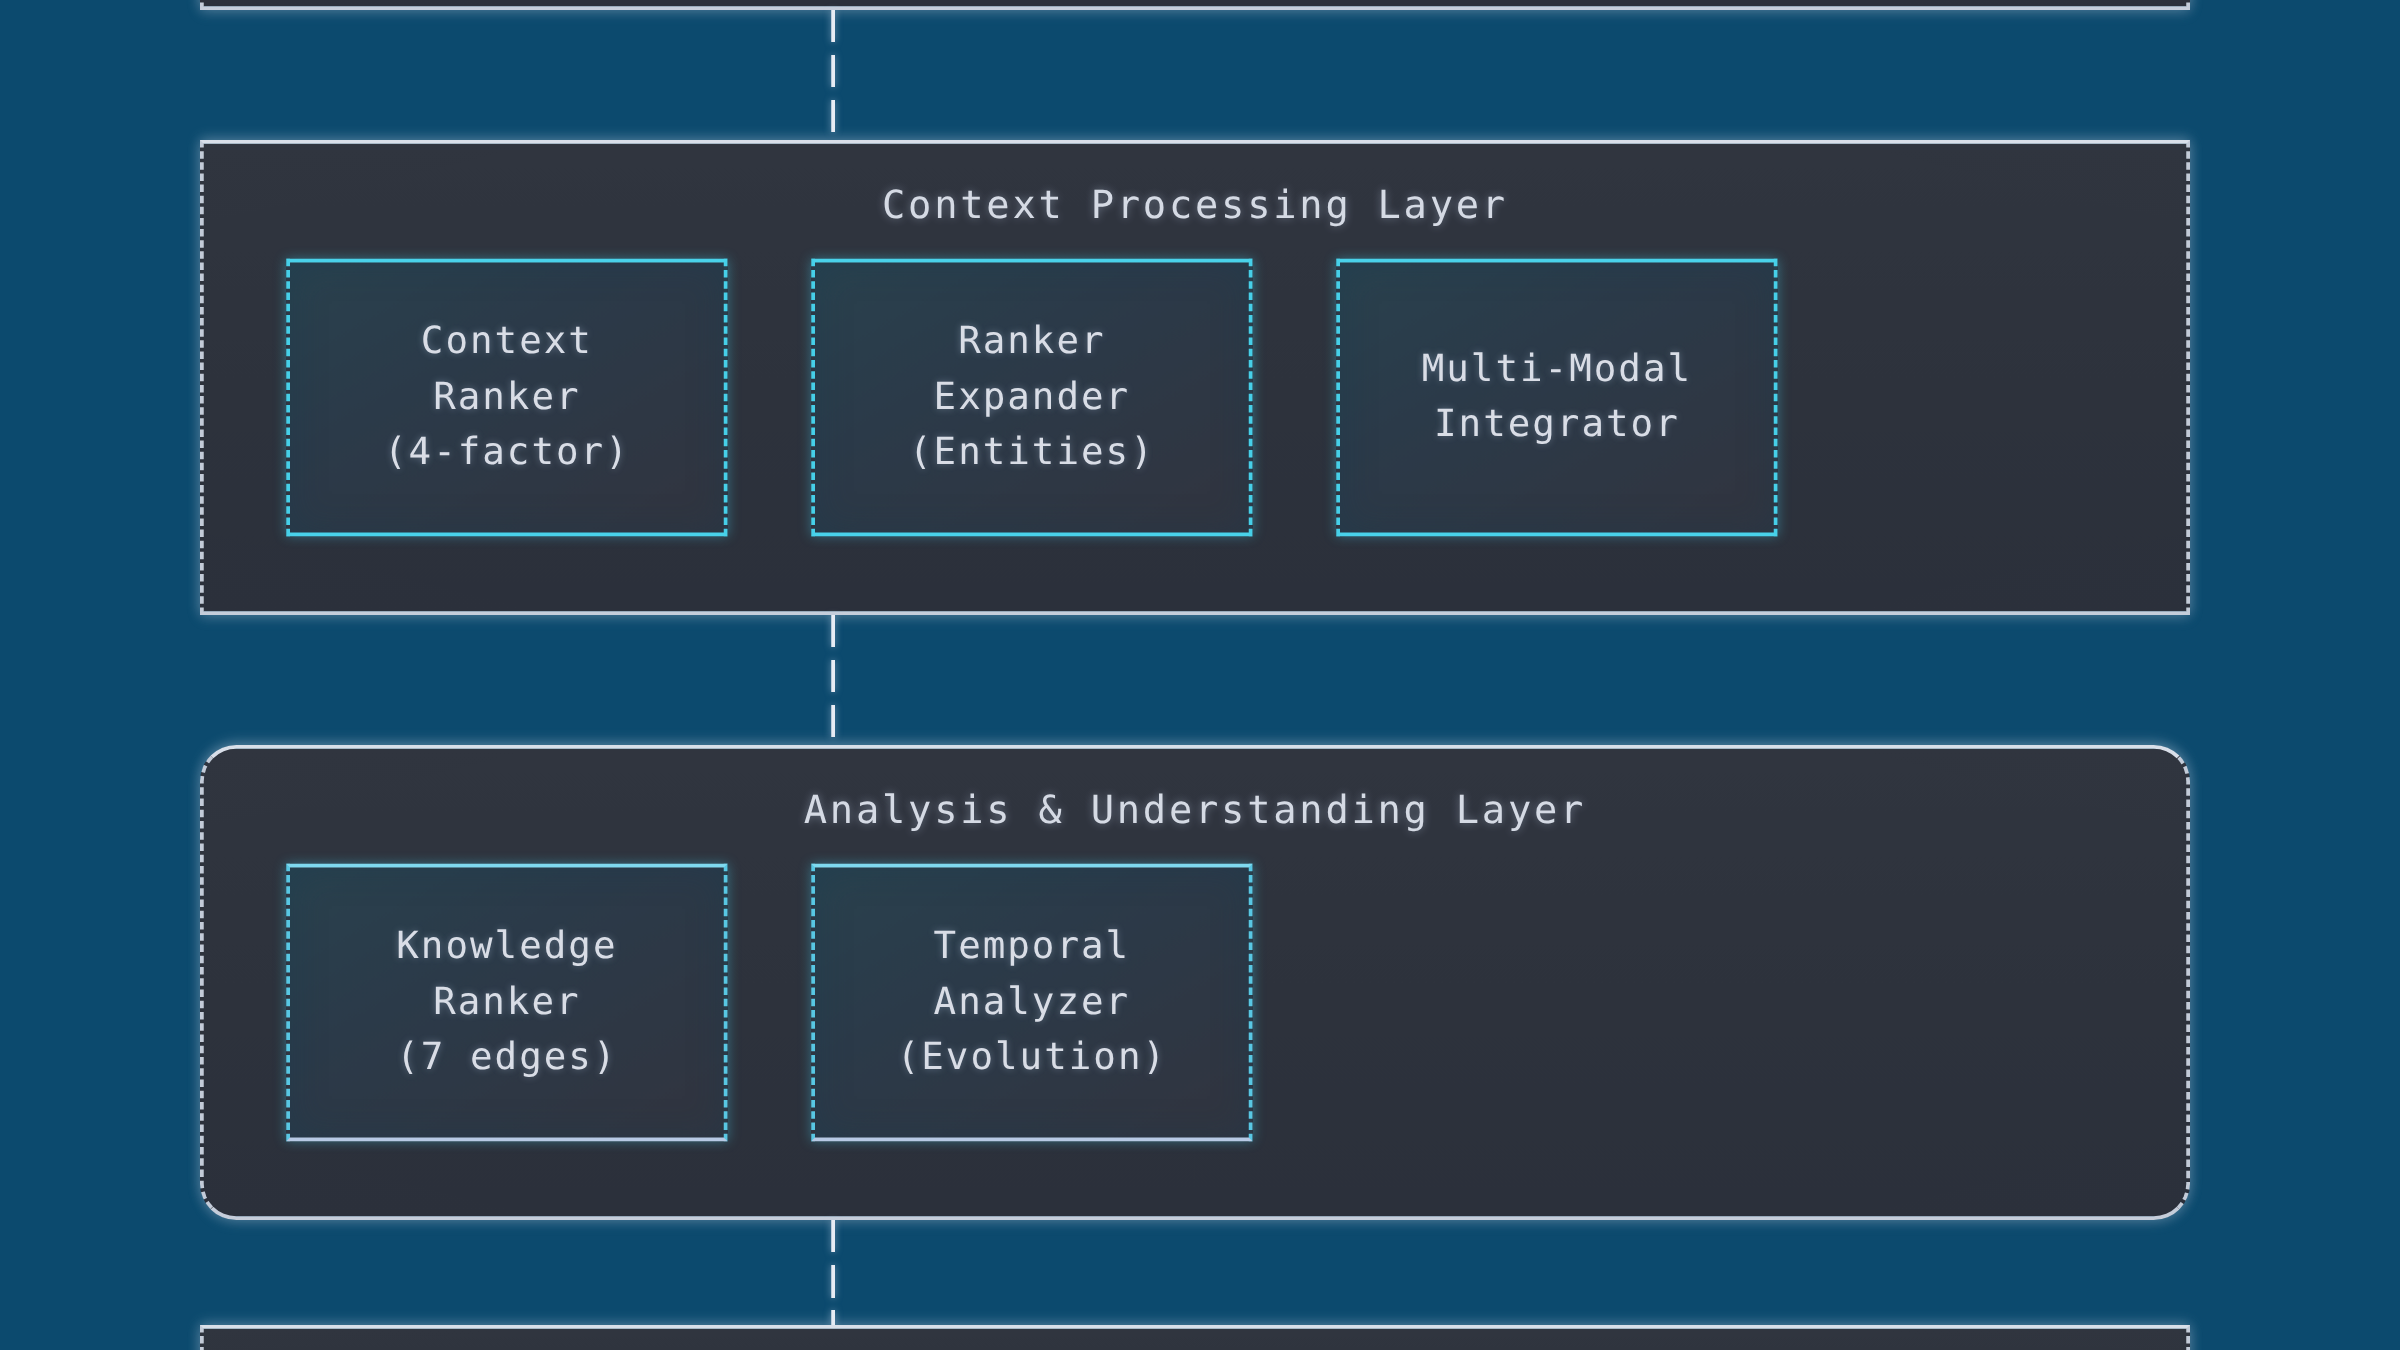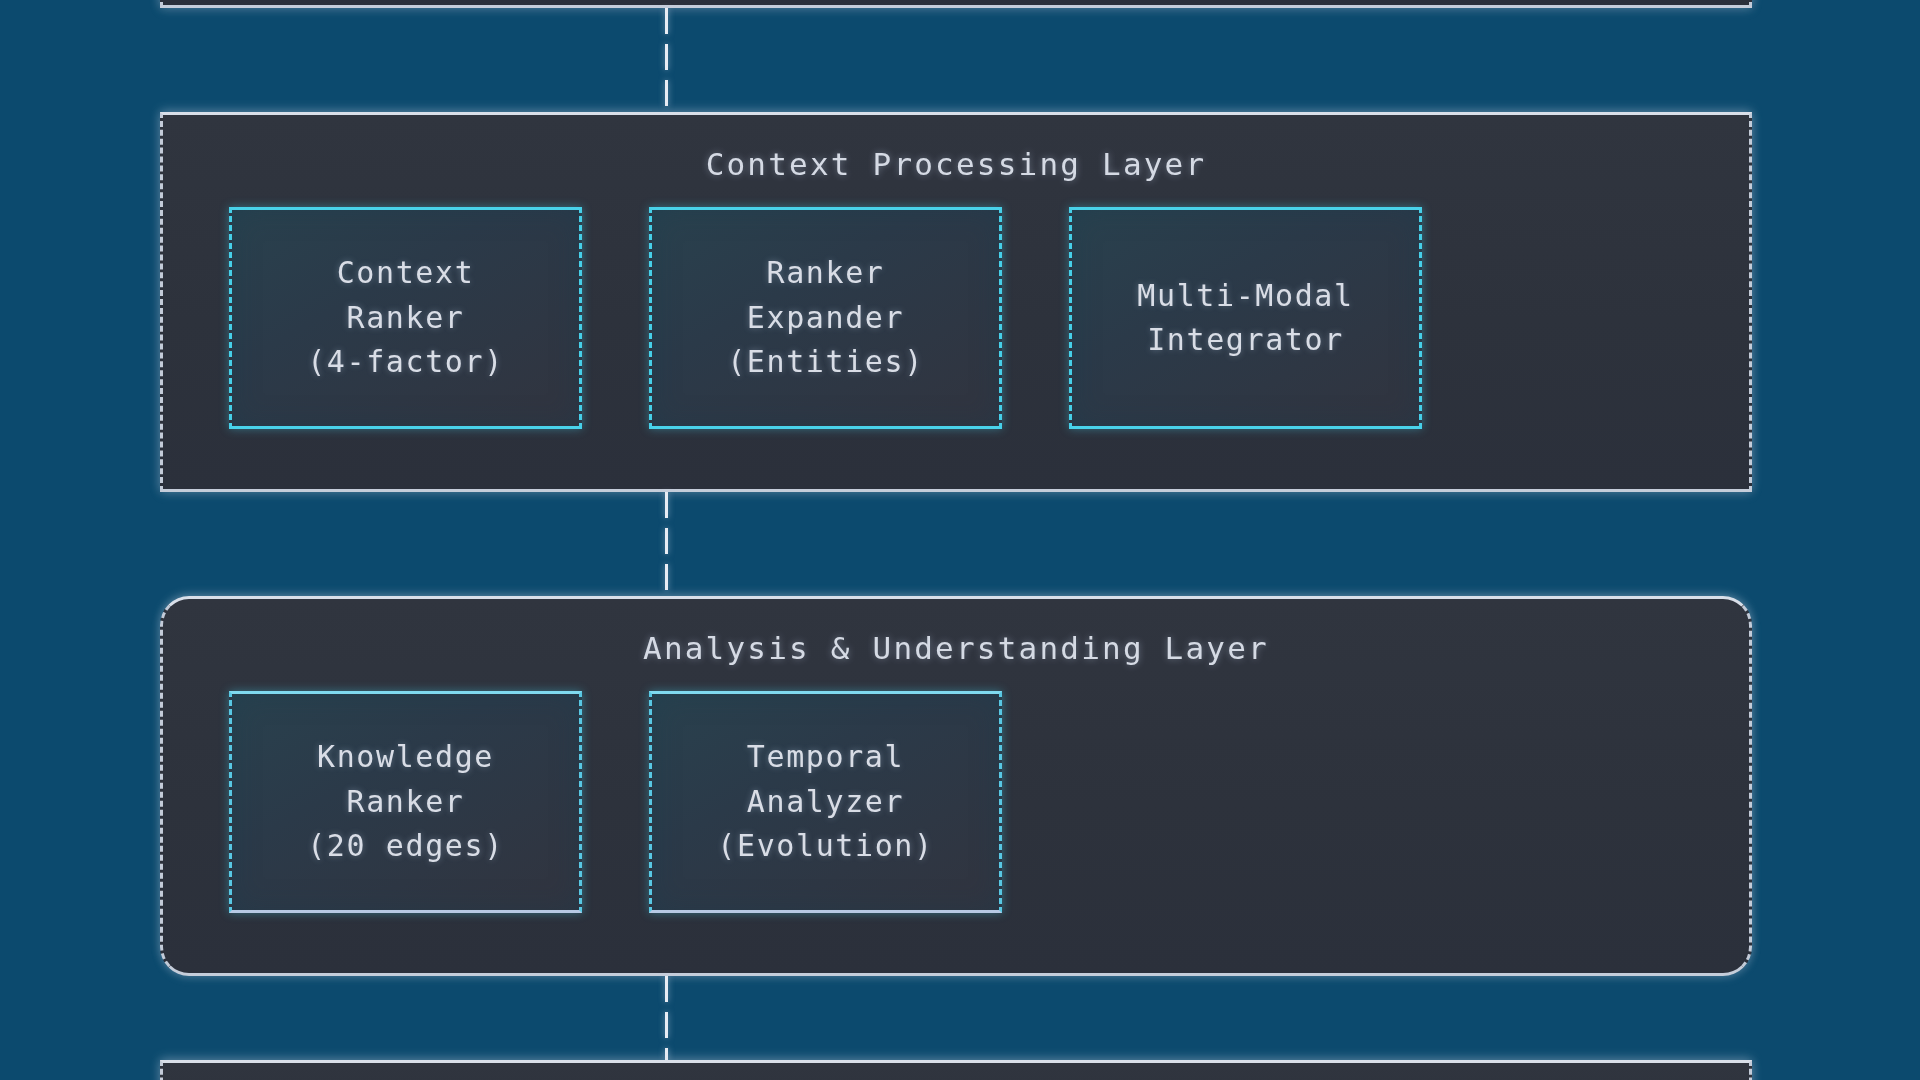--- a/index.html
+++ b/index.html
@@ -137,21 +137,21 @@
 
   <div class="connector" style="top:492px;height:104px;"></div>
 
   <div class="layer-panel" style="top:596px;height:380px;border-radius:29px;">
     <div class="layer-title">Analysis &amp; Understanding Layer</div>
     <div class="node-row">
 
       <div class="node softbase">
         <span class="node-line">Knowledge</span>
         <span class="node-line">Ranker</span>
-        <span class="node-line">(20 edges)</span>
+        <span class="node-line">(7 edges)</span>
       </div>
 
       <div class="node softbase">
         <span class="node-line">Temporal</span>
         <span class="node-line">Analyzer</span>
         <span class="node-line">(Evolution)</span>
       </div>
 
 
     </div>

